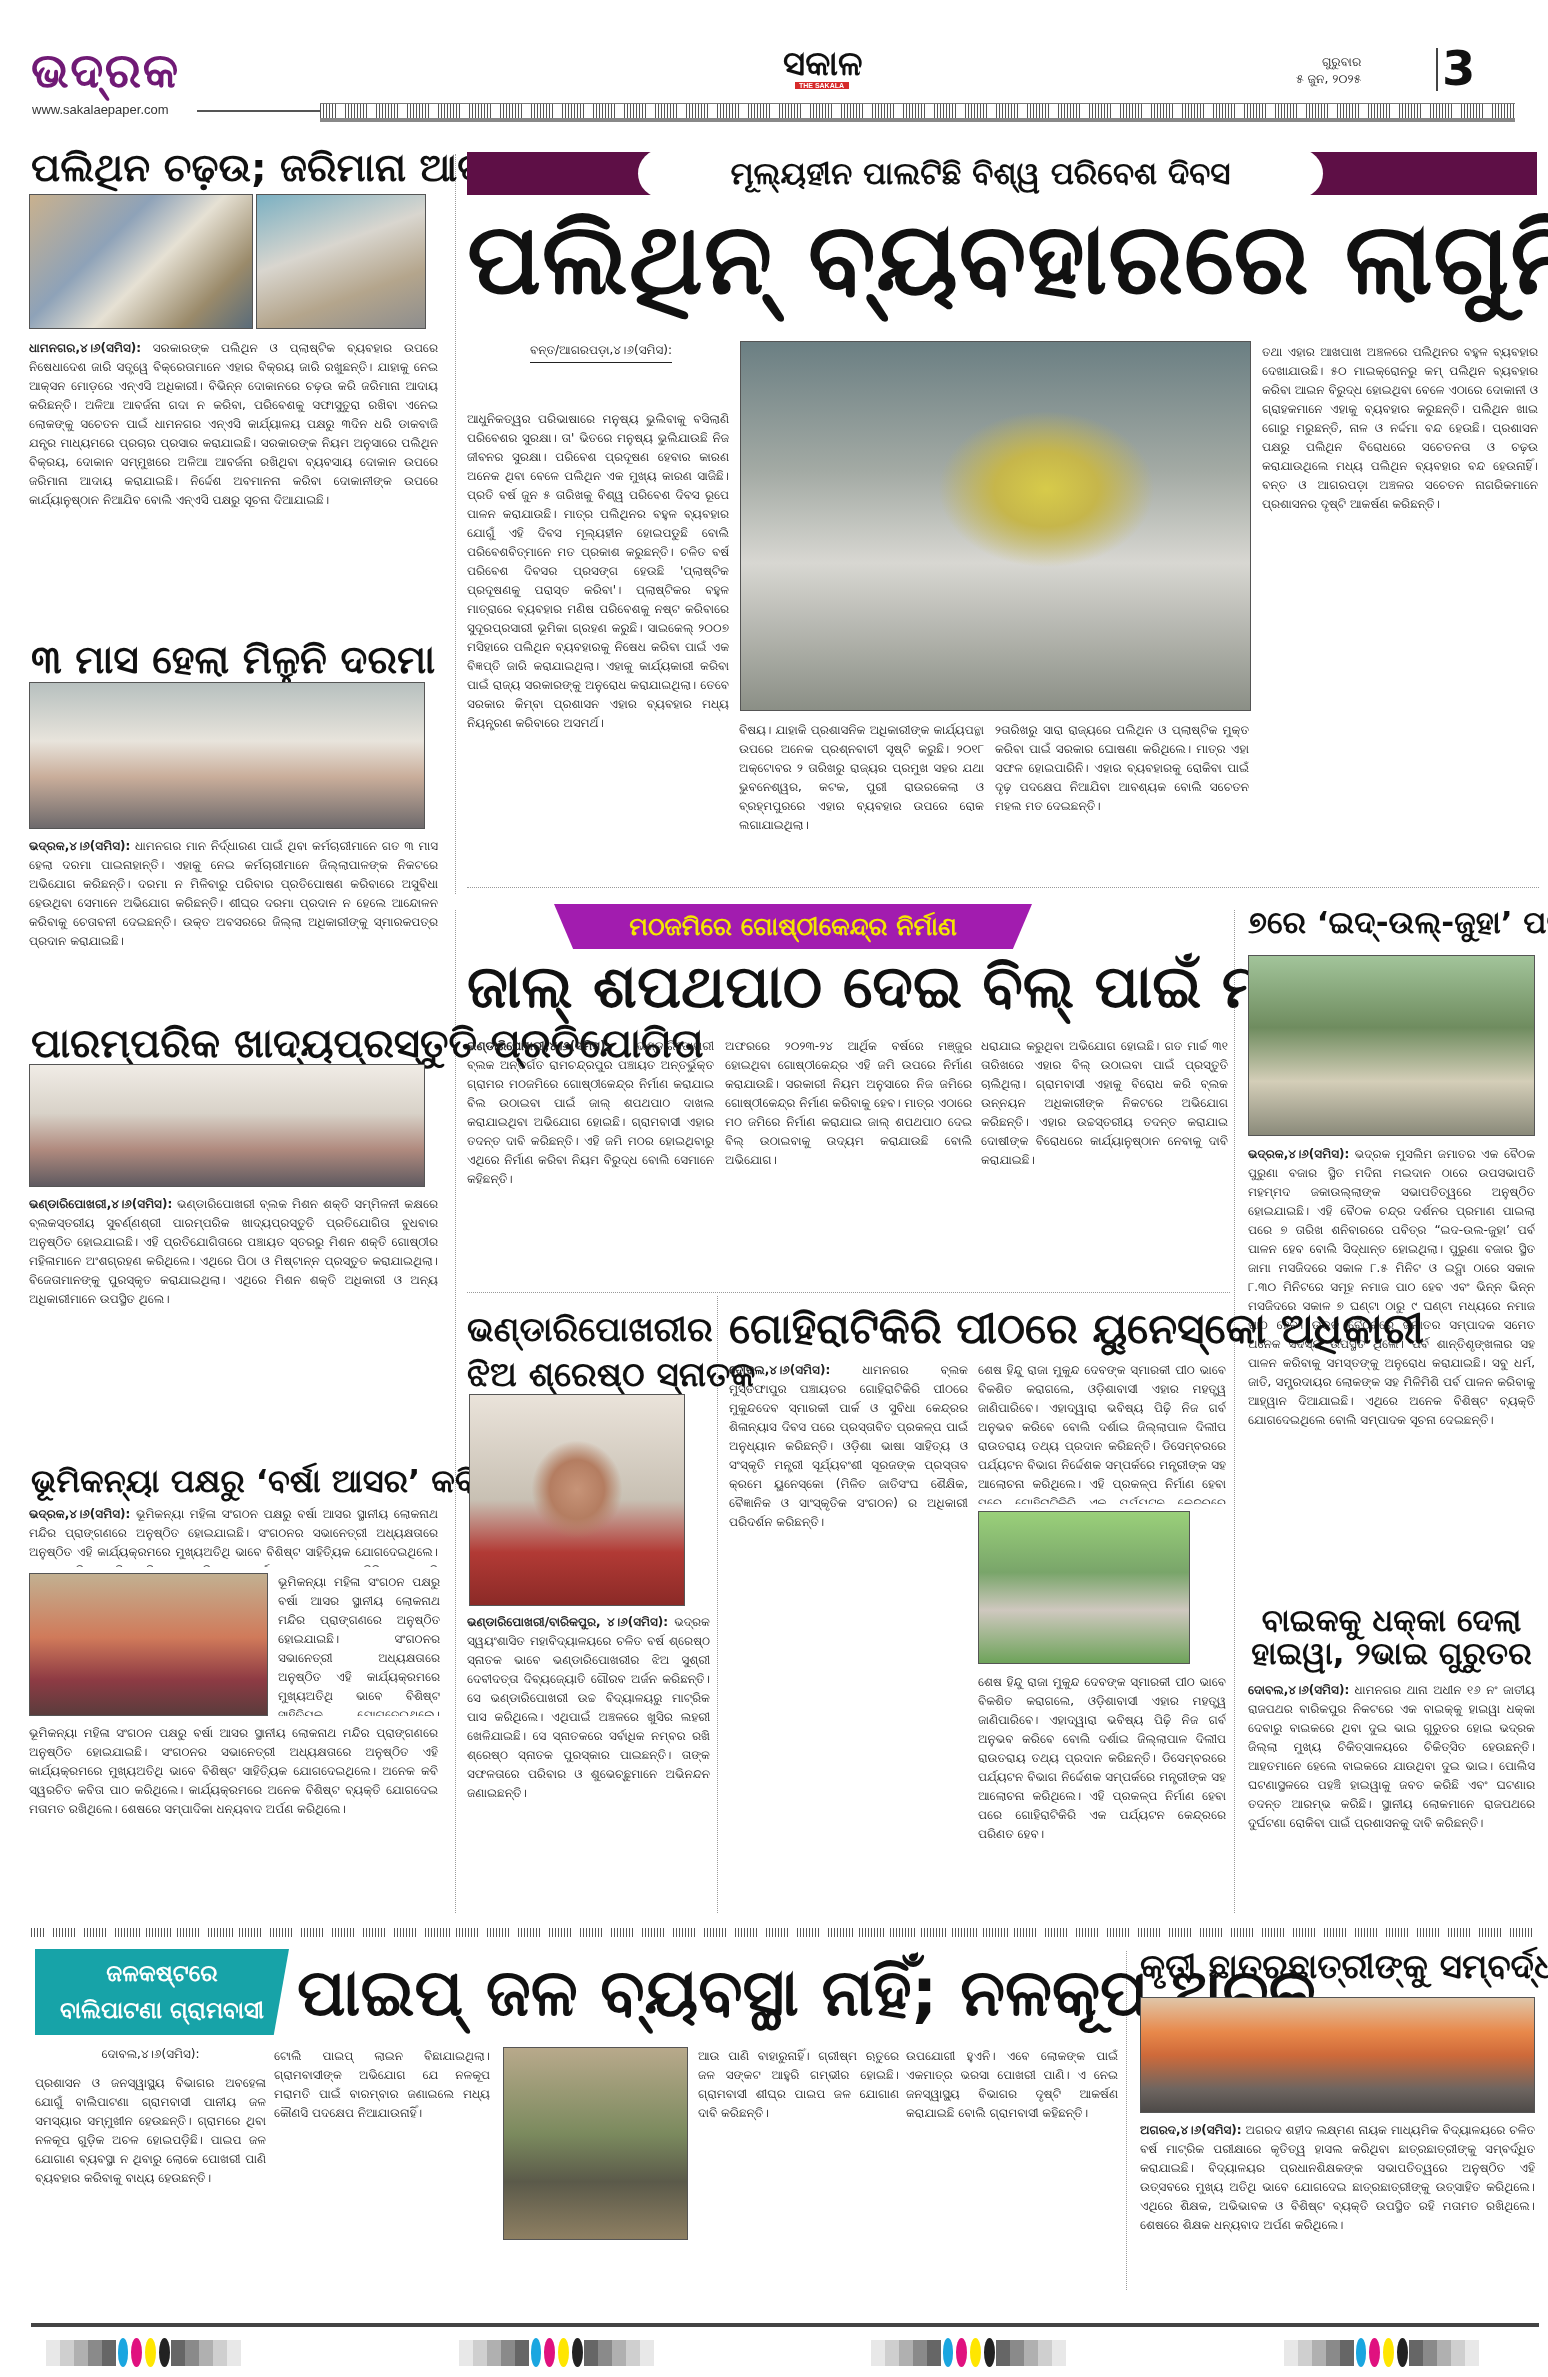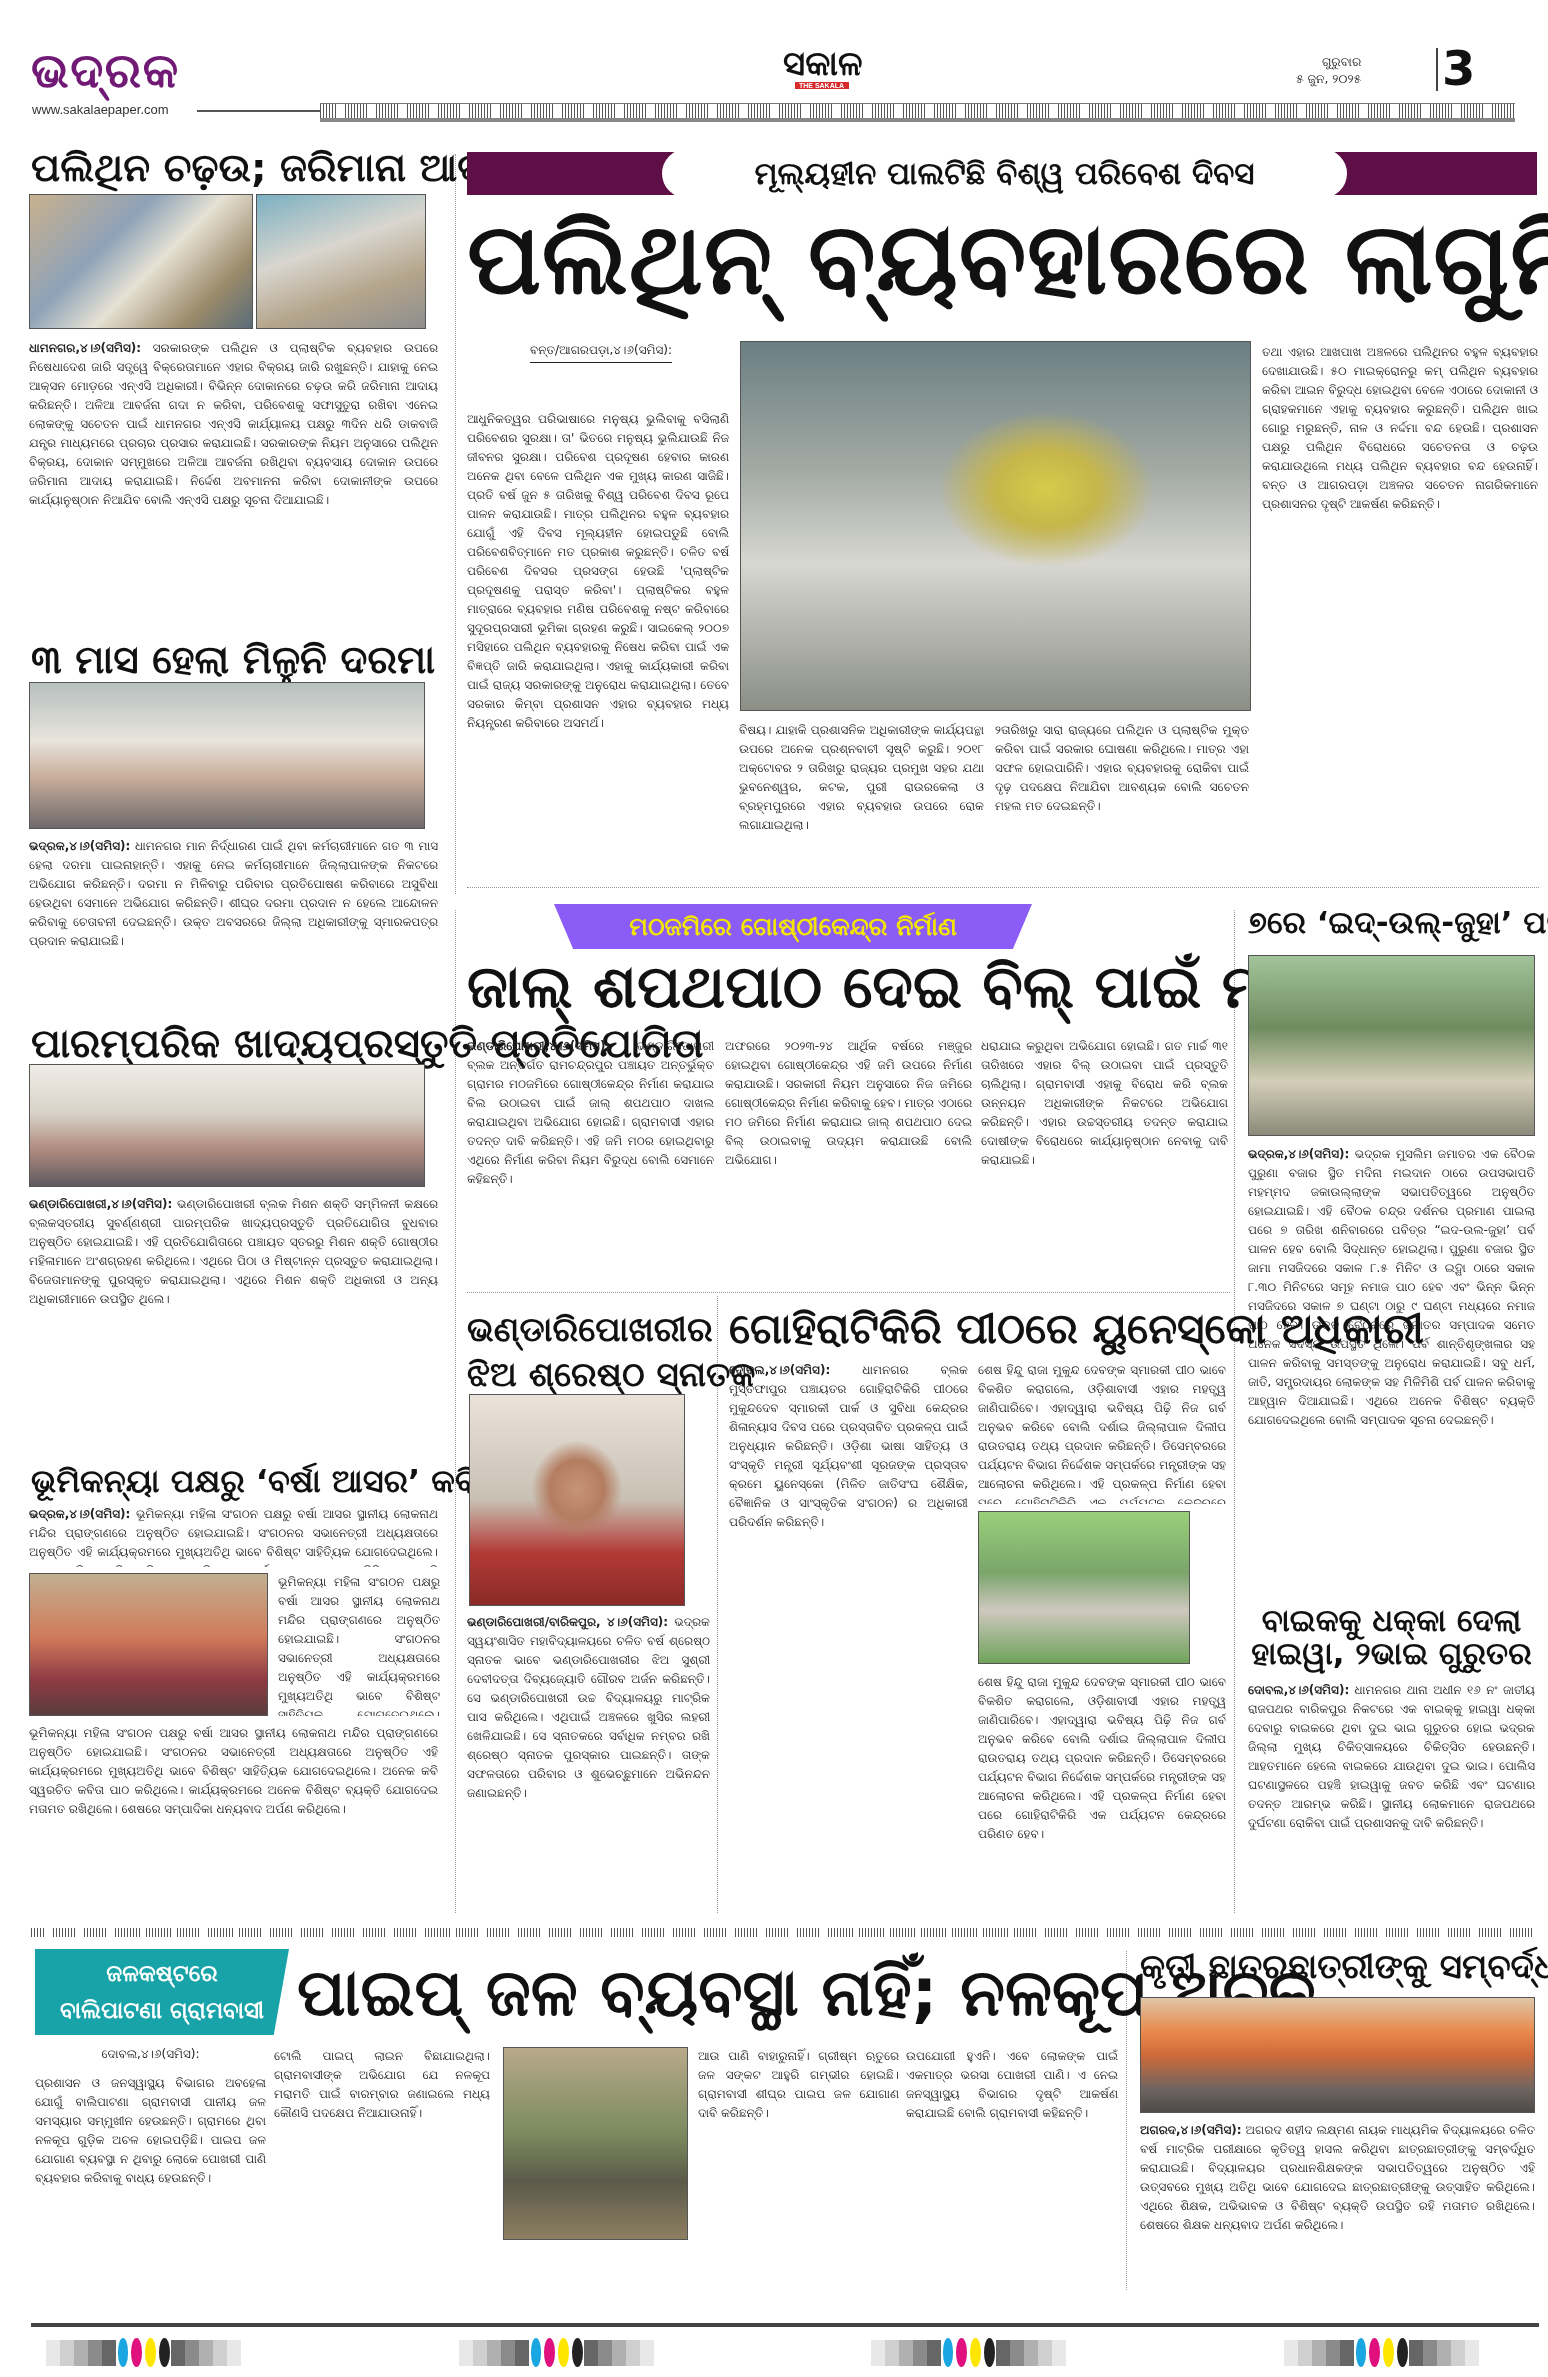--- a/index.html
+++ b/index.html
@@ -22,39 +22,39 @@
 
   
   .head { font-weight: bold; color: #111; line-height: 1.05; white-space: nowrap; }
   .body-text { font-size: 12px; line-height: 19px; color: #222; text-align: justify; overflow: hidden; }
   .photo { border: 0.8px solid #555; overflow: hidden; }
   .vdots { border-left: 1.5px dotted #999; }
   .hdots { border-top: 1.5px dotted #999; }
 
   
   .kicker-bar { left: 467px; top: 152px; width: 1070px; height: 43px; background: #5e0f46; }
-  .kicker-pill { left: 662px; top: 149px; width: 685px; height: 49px; background: #fff; border-radius: 31px; text-align: center; font-size: 31px; line-height: 49px; font-weight: bold; color: #111; }
+  .kicker-pill { left: 638px; top: 149px; width: 685px; height: 49px; background: #fff; border-radius: 31px; text-align: center; font-size: 31px; line-height: 49px; font-weight: bold; color: #111; }
   .lead-head { left: 467px; top: 207px; width: 1072px; font-size: 99px; letter-spacing: 0.8px; text-align: center; }
 
   .dateline-underlined { font-size: 12px; border-bottom: 1.5px solid #222; display: inline-block; padding-bottom: 4.6px; color: #222; }
 
   
   .ph-police { background: linear-gradient(135deg, #c9b18e 0%, #8ea2b8 35%, #e6e1d4 55%, #9a8a6a 80%, #5a6c7a 100%); }
   .ph-street { background: linear-gradient(160deg, #7bb0c2 0%, #d9d6cf 40%, #b4a58c 70%, #8e8e8e 100%); }
   .ph-group { background: linear-gradient(180deg, #b7c0bf 0%, #e8e4dc 40%, #c9ad9a 65%, #6e6a6c 100%); }
   .ph-food { background: linear-gradient(180deg, #f0ece6 0%, #d8d2c8 40%, #b08a7e 70%, #5f5a60 100%); }
   .ph-poetry { background: linear-gradient(180deg, #c2b091 0%, #d07a5a 45%, #8e3b44 75%, #5a3c3c 100%); }
   .ph-dump { background: radial-gradient(ellipse at 60% 40%, #d7cb4a 0%, #c6b64b 12%, transparent 25%), linear-gradient(180deg, #6b7f83 0%, #a3aaa4 35%, #d8d7d2 60%, #8b8f86 100%); }
   .ph-mosque { background: linear-gradient(180deg, #a2c49a 0%, #6f8c5f 40%, #d4ceb8 70%, #8a8a7a 100%); }
   .ph-girl { background: radial-gradient(ellipse at 50% 45%, #c79478 0%, #b47d61 18%, transparent 30%), linear-gradient(180deg, #eae3da 0%, #c8c0b3 50%, #b23a35 75%, #8b2a27 100%); }
   .ph-statue { background: linear-gradient(180deg, #9ad07a 0%, #79a56a 40%, #cfc8bf 65%, #6ea35a 100%); }
   .ph-pump { background: linear-gradient(180deg, #b8a98b 0%, #7b8a5e 45%, #5b5a4a 70%, #8e7f62 100%); }
   .ph-students { background: linear-gradient(180deg, #e0c6a9 0%, #e8884a 30%, #cf6a3a 50%, #6e6560 80%, #4d4a48 100%); }
 
-  .tag-dark { background: #8b5cf6; color: #f4e600; font-weight: bold; text-align: center; }
+  .tag-dark { background: #a21caf; color: #f4e600; font-weight: bold; text-align: center; }
   .teal-box { background: #17a3a8; color: #fff; font-weight: bold; text-align: center; }
 </style>
 </head>
 <body>
 
 <div class="abs section-logo">ଭଦ୍ରକ</div>
 <div class="abs site-url">www.sakalaepaper.com</div>
 <div class="abs url-line"></div>
 <div class="abs mast-hatch hatch"></div>
 <div class="abs paper-logo">

